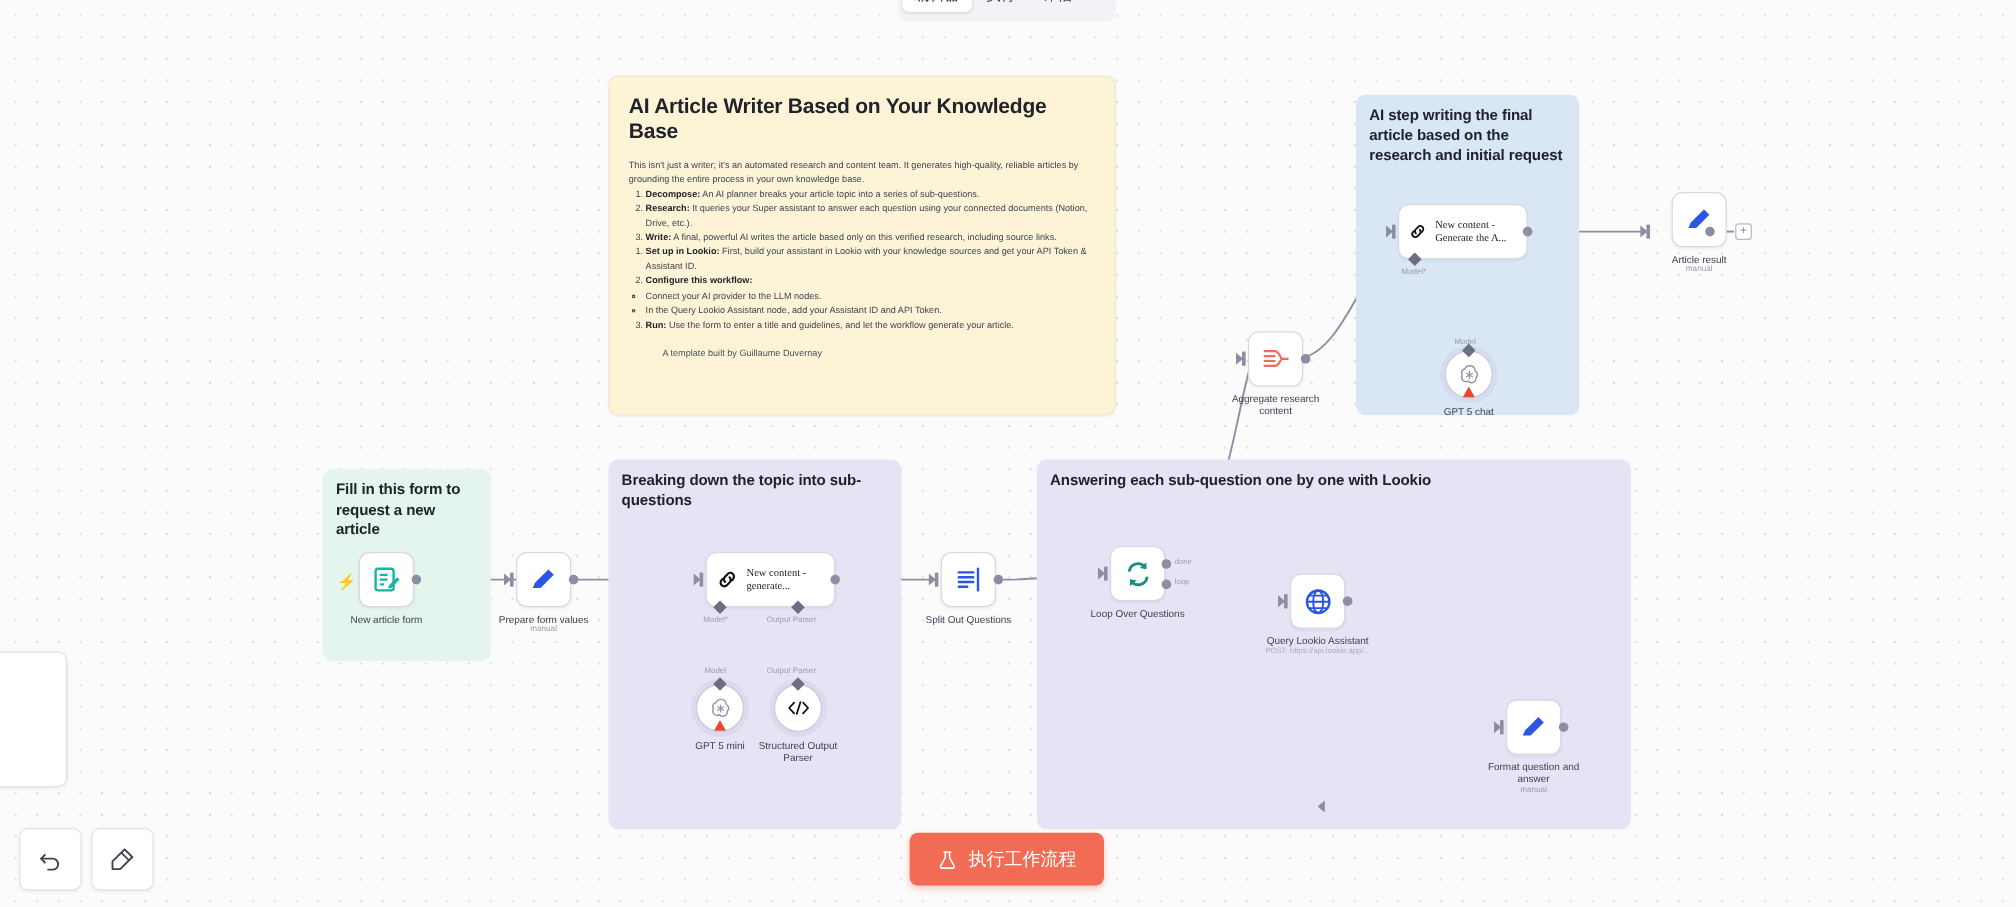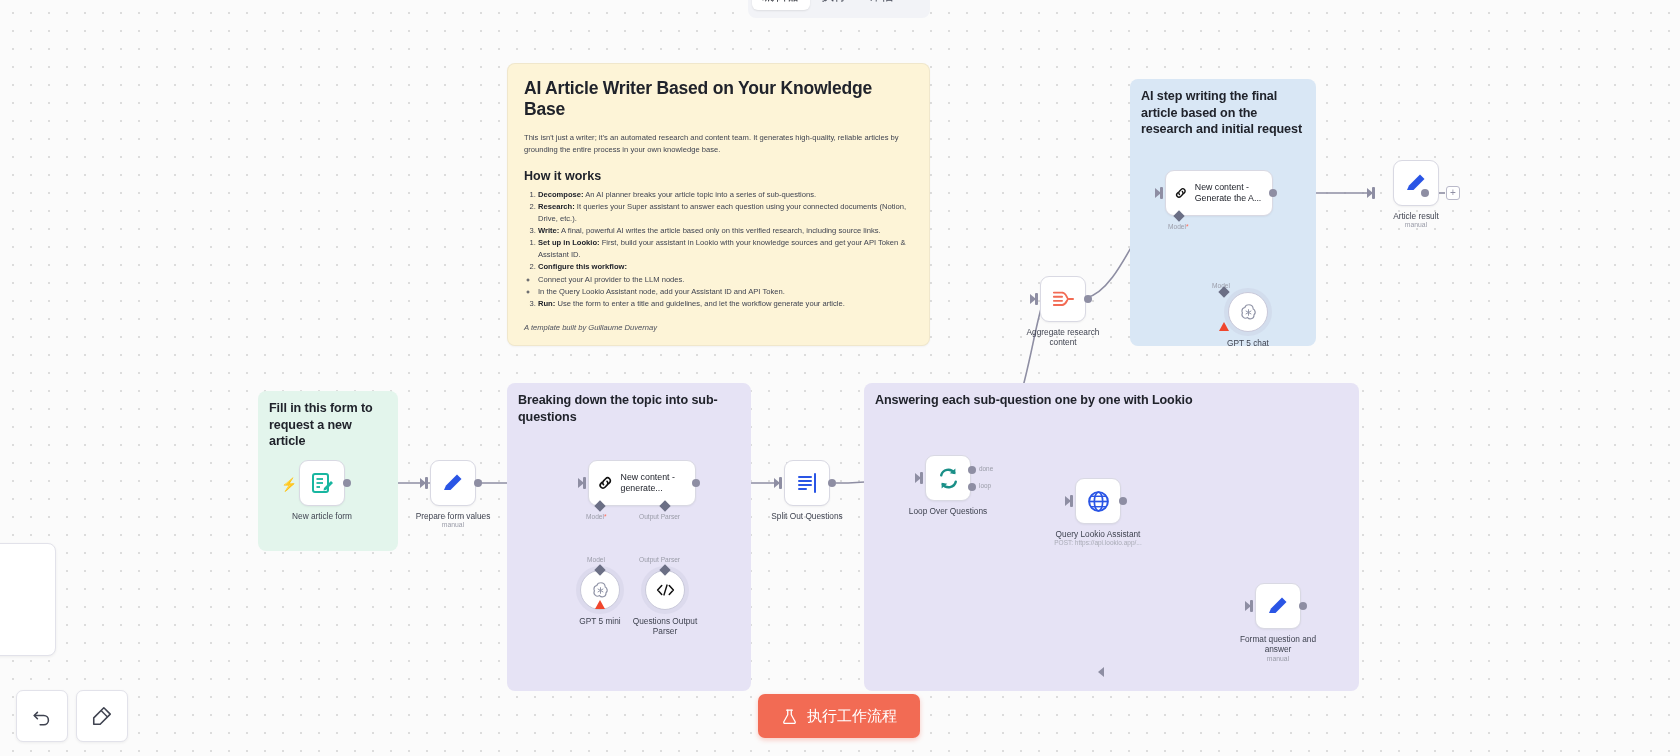--- a/index.html
+++ b/index.html
@@ -46,33 +46,33 @@
     left: 507px; top: 63px; width: 423px; height: 283px;
     padding: 14px 16px;
     box-shadow: 0 1px 2px rgba(0,0,0,.04);
   }
   .sticky-yellow h1 { font-size: 17.5px; color: #20232b; font-weight: 700; letter-spacing: -.2px; margin-bottom: 12px;}
   .sticky-yellow h2 { font-size: 12.5px; color: #20232b; font-weight: 700; margin: 13px 0 6px;}
   .sticky-yellow p { font-size: 7.6px; color: #3f4350; line-height: 1.55; }
   .sticky-yellow ol { margin-left: 14px; }
   .sticky-yellow li { font-size: 7.6px; color: #3f4350; line-height: 1.6; }
   .sticky-yellow ul { list-style: circle;}
-  .sticky-yellow .foot { font-size: 7.6px; font-style: italic; color: #4b4f5c; margin-top: 13px;}
+  .sticky-yellow .foot { font-size: 7.6px; color: #4b4f5c; margin-top: 13px; margin-left: 28px;}
   .b { font-weight: 700; color: #20232b; }
 
   .grp {
     position: absolute;
     border-radius: 8px;
   }
   .grp-label {
     position: absolute; left: 11px; top: 9px;
     font-size: 12.6px; font-weight: 700; color: #20232b;
     line-height: 1.32; letter-spacing: -.1px;
   }
-  .grp-green  { background: #e3f5ec; left: 258px; top: 391px; width: 140px; height: 160px; padding-left: 43px; }
+  .grp-green  { background: #e3f5ec; left: 269px; top: 391px; width: 140px; height: 160px; padding-left: 43px; }
   .grp-purple { background: #e6e3f5; left: 507px; top: 383px; width: 244px; height: 308px; }
   .grp-purple2{ background: #e6e3f5; left: 864px; top: 383px; width: 495px; height: 308px; }
   .grp-blue   { background: #d9e7f5; left: 1130px; top: 79px; width: 186px; height: 267px; }
 
   .sticky-white {
     background: #ffffff;
     left: 1043px; top: 481px; width: 110px; height: 130px;
     border: 1px solid #e6e6ef;
     padding: 0;
     border-radius: 7px;
@@ -85,21 +85,21 @@
   
   .node {
     position: absolute;
     background: #fff;
     border: 1.4px solid #d9d9e3;
     border-radius: 9px;
     display: flex; align-items: center; justify-content: center;
     box-shadow: 0 1px 2px rgba(0,0,0,.05);
   }
   .node.sq { width: 46px; height: 46px; }
-  .node.wide { width: 105px; height: 46px; padding-left: 8px; justify-content: flex-start; gap: 7px;}
+  .node.wide { width: 105px; height: 46px; padding-left: 8px; justify-content: flex-start; gap: 7px; font-family: Liberation Serif, serif;}
   .node .nlabel {
     position: absolute; top: calc(100% + 6px); left: 50%;
     transform: translateX(-50%);
     font-size: 8.3px; color: #3f4350; white-space: nowrap; text-align: center;
   }
   .node .nsub {
     position: absolute; top: calc(100% + 16px); left: 50%;
     transform: translateX(-50%);
     font-size: 6.8px; color: #9a9ca8; white-space: nowrap;
   }
@@ -208,21 +208,20 @@
     <g fill="none" stroke="#9a9ca8" stroke-width="1.4" stroke-dasharray="4 3">
       <path d="M 600 510 L 600 580"></path>
       <path d="M 665 510 L 665 580"></path>
       <path d="M 1222 212 C 1222 250 1224 265 1224 282"></path>
     </g>
   </svg>
 
   <div class="sticky sticky-yellow">
     <h1>AI Article Writer Based on Your Knowledge Base</h1>
     <p>This isn't just a writer; it's an automated research and content team. It generates high-quality, reliable articles by grounding the entire process in your own knowledge base.</p>
-    <h2>How it works</h2>
     <ol>
       <li><span class="b">Decompose:</span><span> An AI planner breaks your article topic into a series of sub-questions.</span></li>
       <li><span class="b">Research:</span><span> It queries your Super assistant to answer each question using your connected documents (Notion, Drive, etc.).</span></li>
       <li><span class="b">Write:</span><span> A final, powerful AI writes the article based only on this verified research, including source links.</span></li>
     </ol>
     <ol>
       <li><span class="b">Set up in Lookio:</span><span> First, build your assistant in Lookio with your knowledge sources and get your API Token &amp; Assistant ID.</span></li>
       <li><span class="b">Configure this workflow:</span>
         <ul>
           <li>Connect your AI provider to the LLM nodes.</li>
@@ -301,21 +300,21 @@
     </svg>
     <div class="nlabel">GPT 5 mini</div>
   </div>
   <div class="warn" style="left:595px; top:600px;"></div>
   <div class="diamond" style="left:596px; top:566px;"></div>
 
   <div class="circnode" style="left:645px; top:570px;">
     <svg width="21" height="16" viewBox="0 0 28 18">
       <path d="M9 3 L3.5 9 L9 15 M19 3 L24.5 9 L19 15 M16 2.5 L12 15.5" fill="none" stroke="#111" stroke-width="2" stroke-linecap="round" stroke-linejoin="round"></path>
     </svg>
-    <div class="nlabel" style="width:70px; white-space:normal;">Questions Output Parser</div>
+    <div class="nlabel" style="width:70px; white-space:normal;">Structured Output Parser</div>
   </div>
   <div class="diamond" style="left:661px; top:566px;"></div>
 
   <div class="node sq" style="left:784px; top:460px;">
     <svg width="24" height="24" viewBox="0 0 24 24">
       <line x1="4" y1="6" x2="16" y2="6" stroke="#2a55e5" stroke-width="2" stroke-linecap="round"></line>
       <line x1="4" y1="10" x2="16" y2="10" stroke="#2a55e5" stroke-width="2" stroke-linecap="round"></line>
       <line x1="4" y1="14" x2="16" y2="14" stroke="#2a55e5" stroke-width="2" stroke-linecap="round"></line>
       <line x1="4" y1="18" x2="11" y2="18" stroke="#2a55e5" stroke-width="2" stroke-linecap="round"></line>
       <line x1="20" y1="3" x2="20" y2="21" stroke="#2a55e5" stroke-width="2" stroke-linecap="round"></line>
@@ -391,21 +390,21 @@
     </svg>
     <div class="wtitle">New content - Generate the A...</div>
   </div>
   <div class="arw" style="left:1155px; top:188px;"></div>
   <div class="bar" style="left:1160px; top:187px;"></div>
   <div class="dot" style="left:1269px; top:189px;"></div>
   <div class="diamond" style="left:1175px; top:212px;"></div>
   <div class="conn-lbl" style="left:1168px; top:223px;"><span>Model</span><span class="req">*</span></div>
   <div class="conn-lbl" style="left:1212px; top:282px;">Model</div>
 
-  <div class="circnode" style="left:1204px; top:292px;margin-left:24px;">
+  <div class="circnode" style="left:1204px; top:292px;">
     <svg width="21" height="21" viewBox="0 0 24 24">
       <path d="M12 3.2c-2 0-3.6 1.3-4.2 3.1-1.9.3-3.3 2-3.3 3.9 0 .8.2 1.5.6 2.1-.9 1.6-.6 3.7.8 5 1.4 1.3 3.4 1.5 5 .5 1 1.2 2.6 1.8 4.2 1.4 1.9-.4 3.2-2.1 3.2-4 0-.2 0-.4 0-.6 1.3-1.2 1.7-3.1.9-4.7-.4-.8-1-1.4-1.8-1.8 0-.3 0-.5-.1-.8C16.9 4.6 14.6 3.1 12 3.2z" fill="none" stroke="#8f93a6" stroke-width="1.3"></path>
       <path d="M12 8.3v7.4M8.8 10.1l6.4 3.7M8.8 13.8l6.4-3.7" stroke="#8f93a6" stroke-width="1.1"></path>
     </svg>
     <div class="nlabel">GPT 5 chat</div>
   </div>
   <div class="warn" style="left:1219px; top:322px;"></div>
   <div class="diamond" style="left:1220px; top:288px;"></div>
 
   <div class="node sq" style="left:1377px; top:160px;margin-left:16px;">

